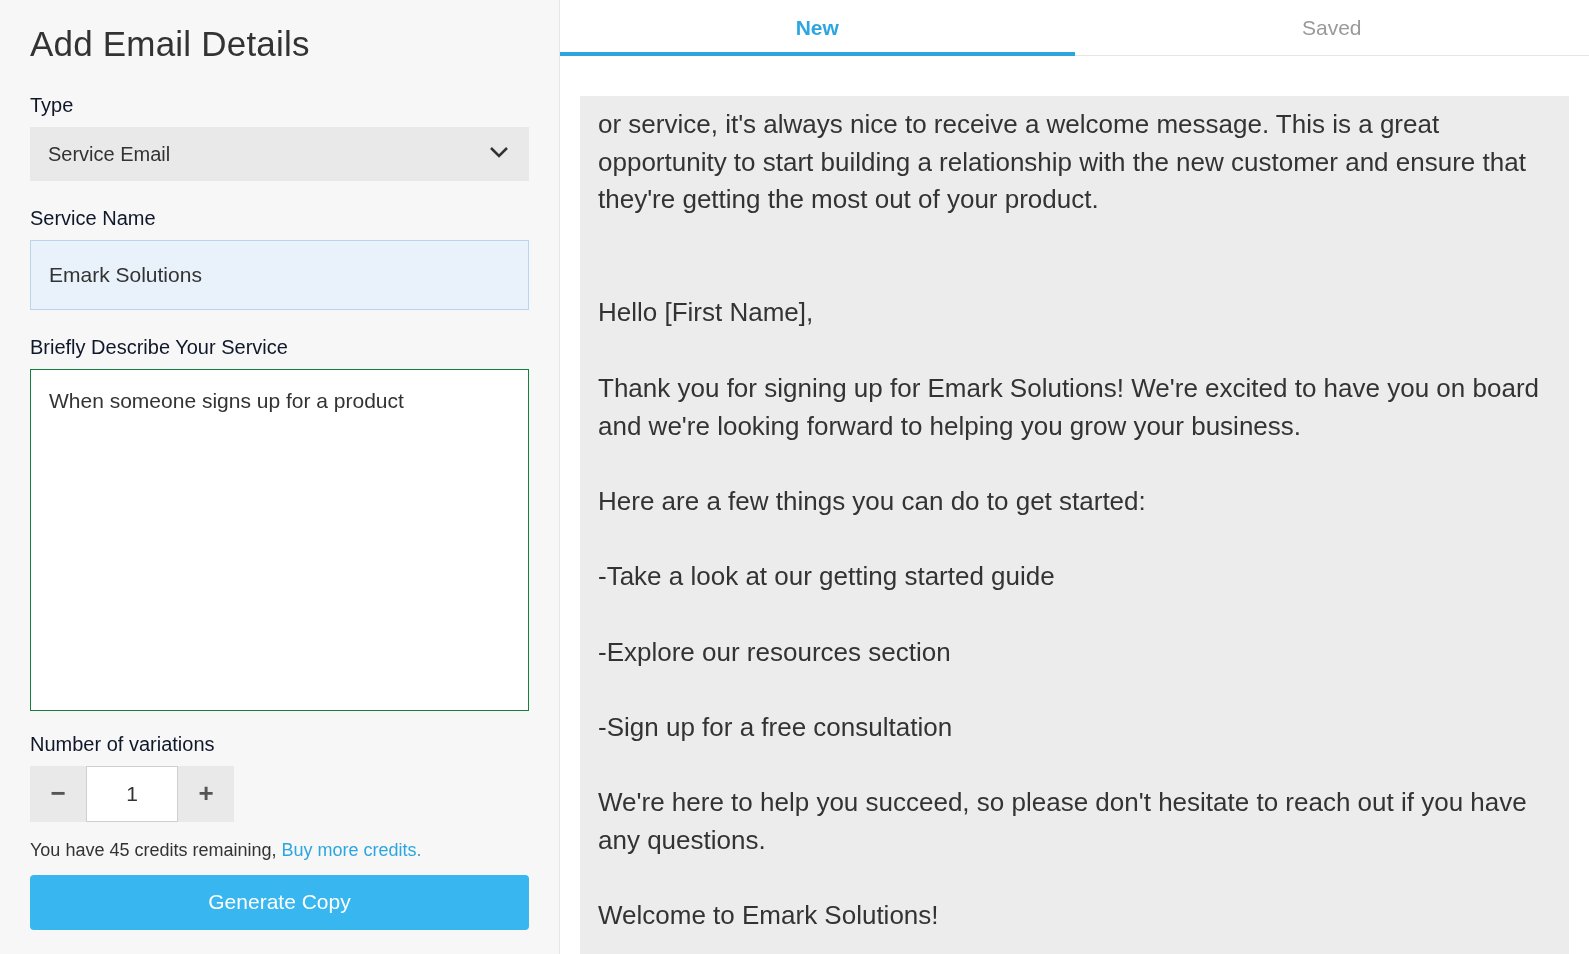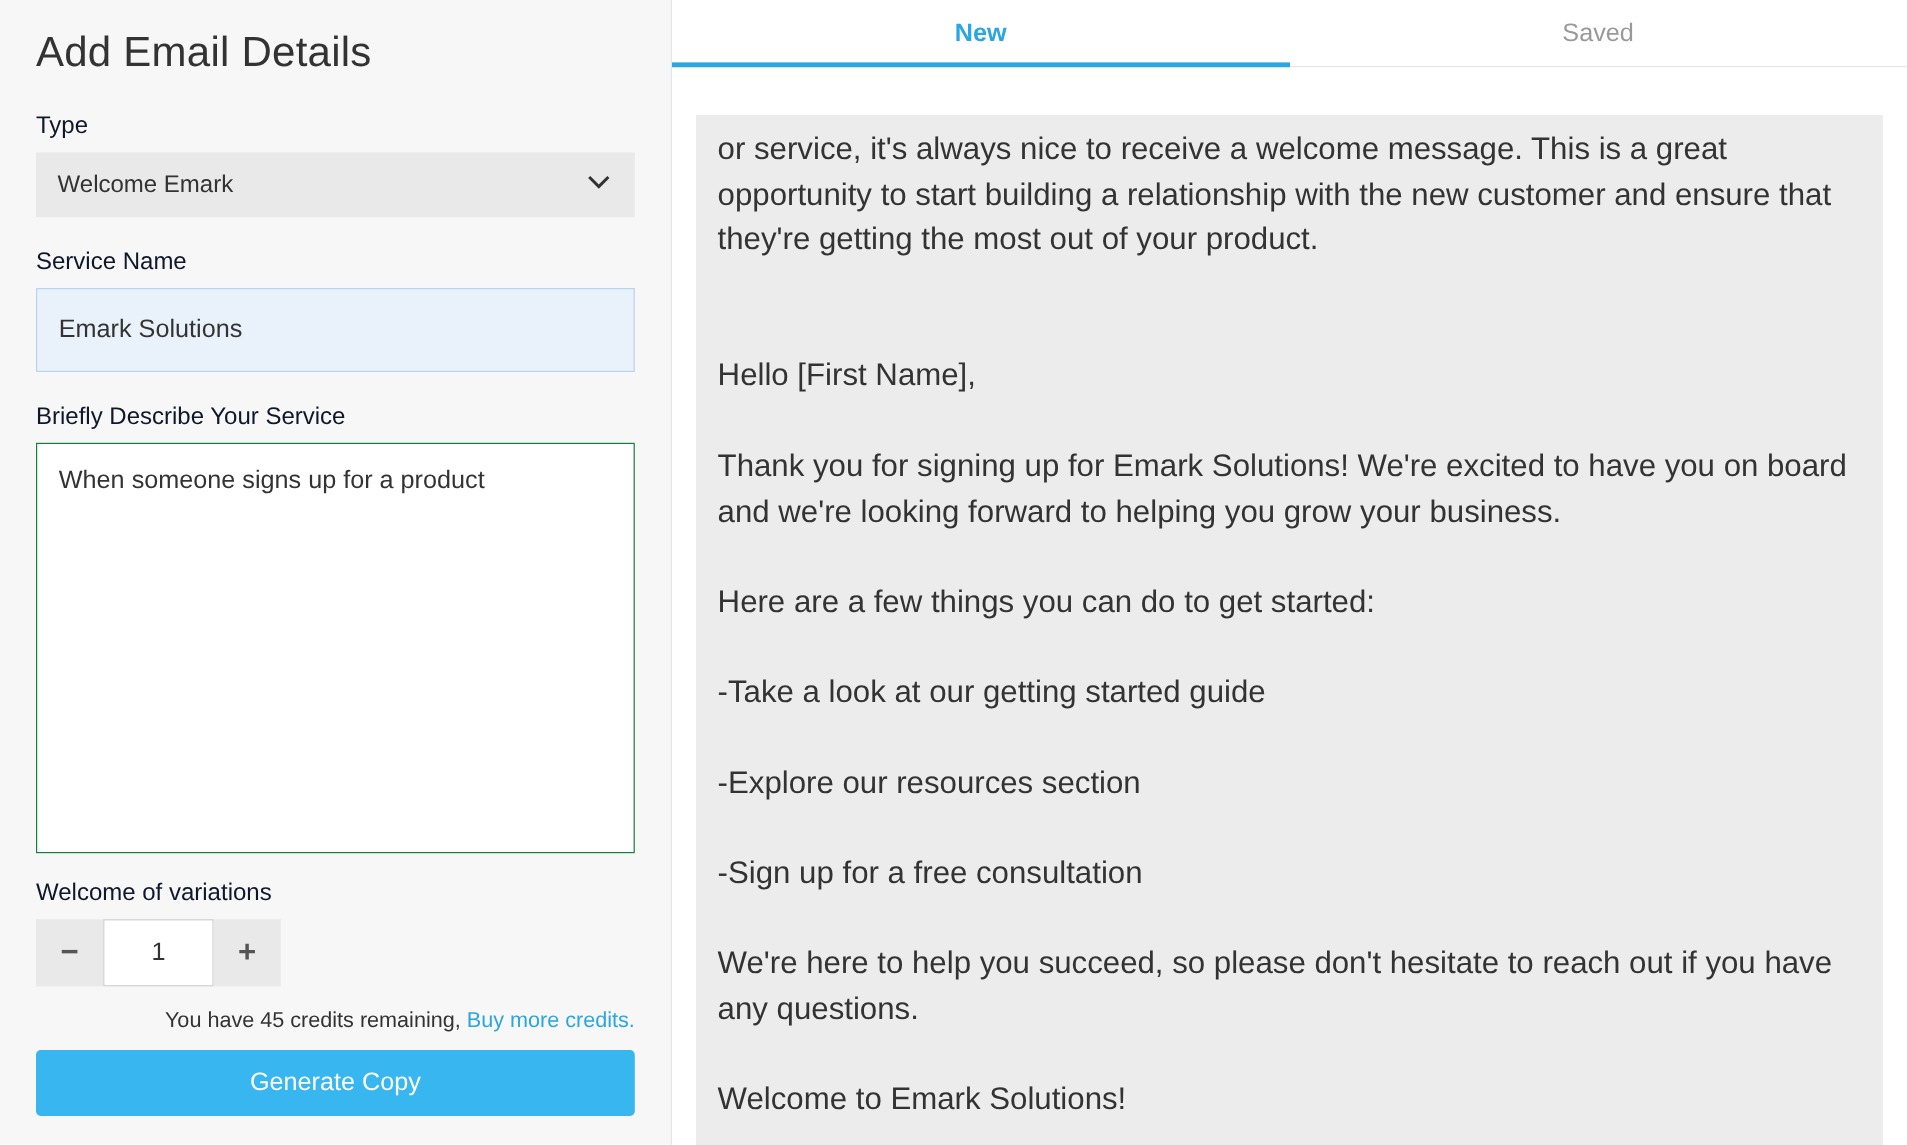--- a/index.html
+++ b/index.html
@@ -113,21 +113,20 @@
       background: #fff;
       text-align: center;
       font-size: 21px;
       color: #333;
       outline: none;
     }
     .credits-line {
       font-size: 18px;
       color: #333;
       margin-bottom: 14px;
-      text-align: right;
     }
     .credits-line a {
       color: #2ca6e0;
       text-decoration: none;
       cursor: pointer;
     }
     .generate-btn {
       width: 100%;
       height: 57px;
       background: #38b6ef;
@@ -188,35 +187,35 @@
 </head>
 <body>
 
 <div class="app">
 
   <div class="left-panel">
     <h1>Add Email Details</h1>
 
     <label class="field-label">Type</label>
     <div class="select-wrapper">
-      <button class="select-box" style="text-align:left;">Welcome Emark</button>
+      <button class="select-box" style="text-align:left;">Service Email</button>
       <span class="select-caret">
         <svg width="20" height="14" viewBox="0 0 20 14">
             <polyline points="2,3 10,11 18,3" fill="none" stroke="#333" stroke-width="2.5"></polyline>
           </svg>
       </span>
     </div>
 
     <label class="field-label">Service Name</label>
     <input type="text" class="text-input" value="Emark Solutions" style="">
 
     <label class="field-label">Briefly Describe Your Service</label>
     <textarea class="textarea-box" style="">When someone signs up for a product</textarea>
 
-    <label class="field-label">Welcome of variations</label>
+    <label class="field-label">Number of variations</label>
     <div class="variation-row">
       <button class="step-btn">
         <span>−</span>
       </button>
       <input class="step-value" value="1" style="">
       <button class="step-btn">
         <span>+</span>
       </button>
     </div>
 

